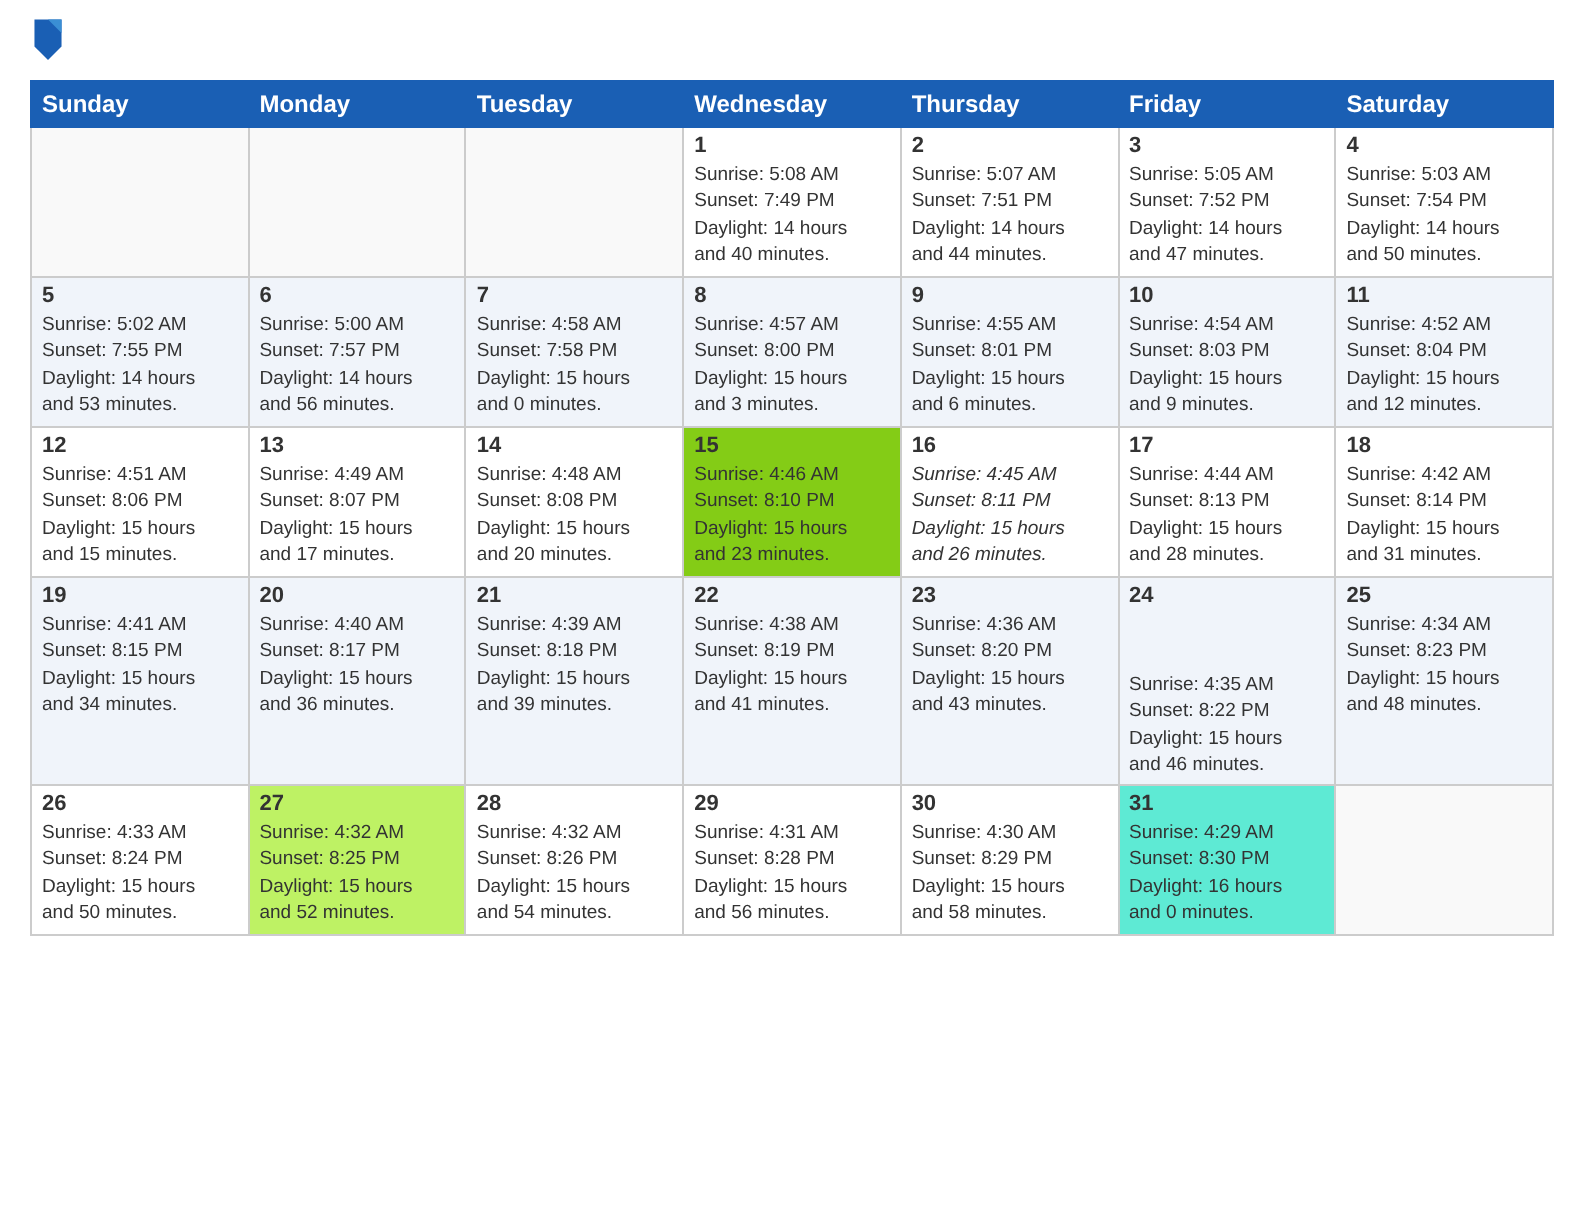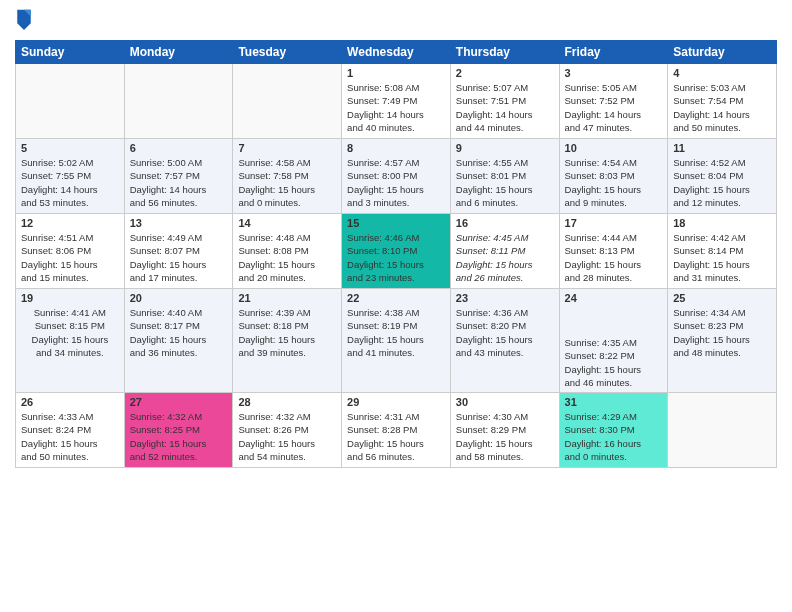--- a/index.html
+++ b/index.html
@@ -228,21 +228,21 @@
 Daylight: 15 hours
 and 17 minutes.</div>
           </td>
           <td style="background: rgb(255, 255, 255);">
             <span class="day-num">14</span>
             <div class="day-info" style="white-space: pre-line;">Sunrise: 4:48 AM
 Sunset: 8:08 PM
 Daylight: 15 hours
 and 20 minutes.</div>
           </td>
-          <td style="background: #14b8a6;">
+          <td style="background: #84cc16;">
             <span class="day-num">15</span>
             <div class="day-info" style="white-space: pre-line;">Sunrise: 4:46 AM
 Sunset: 8:10 PM
 Daylight: 15 hours
 and 23 minutes.</div>
           </td>
           <td style="background: rgb(255, 255, 255);">
             <span class="day-num">16</span>
             <div class="day-info" style="white-space: pre-line; font-style: italic;">Sunrise: 4:45 AM
 Sunset: 8:11 PM
@@ -260,21 +260,21 @@
             <span class="day-num">18</span>
             <div class="day-info" style="white-space: pre-line;">Sunrise: 4:42 AM
 Sunset: 8:14 PM
 Daylight: 15 hours
 and 31 minutes.</div>
           </td>
         </tr>
         <tr>
           <td style="background: rgb(240, 244, 250);">
             <span class="day-num">19</span>
-            <div class="day-info" style="white-space: pre-line; text-align: center;">Sunrise: 4:41 AM
+            <div class="day-info" style="white-space: pre-line;">Sunrise: 4:41 AM
 Sunset: 8:15 PM
 Daylight: 15 hours
 and 34 minutes.</div>
           </td>
           <td style="background: rgb(240, 244, 250);">
             <span class="day-num">20</span>
             <div class="day-info" style="white-space: pre-line;">Sunrise: 4:40 AM
 Sunset: 8:17 PM
 Daylight: 15 hours
 and 36 minutes.</div>
@@ -316,21 +316,21 @@
           </td>
         </tr>
         <tr>
           <td style="background: rgb(255, 255, 255);">
             <span class="day-num">26</span>
             <div class="day-info" style="white-space: pre-line;">Sunrise: 4:33 AM
 Sunset: 8:24 PM
 Daylight: 15 hours
 and 50 minutes.</div>
           </td>
-          <td style="background: #ec4899; margin-top: 20px;">
+          <td style="background: #bef264; margin-top: 20px;">
             <span class="day-num">27</span>
             <div class="day-info" style="white-space: pre-line;">Sunrise: 4:32 AM
 Sunset: 8:25 PM
 Daylight: 15 hours
 and 52 minutes.</div>
           </td>
           <td style="background: rgb(255, 255, 255);">
             <span class="day-num">28</span>
             <div class="day-info" style="white-space: pre-line;">Sunrise: 4:32 AM
 Sunset: 8:26 PM

